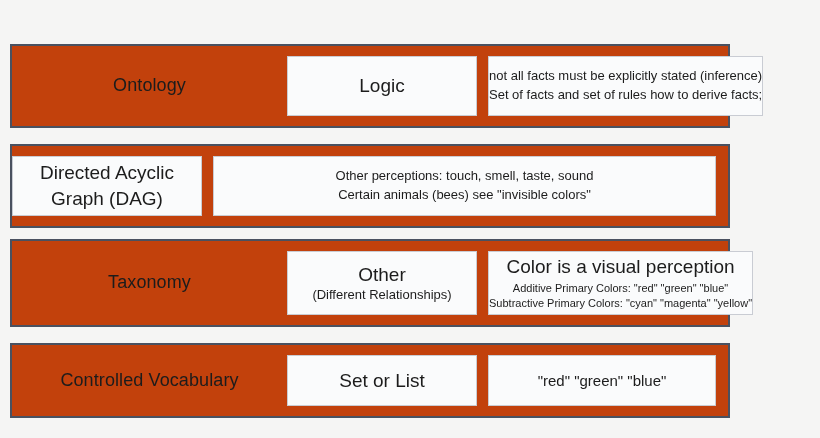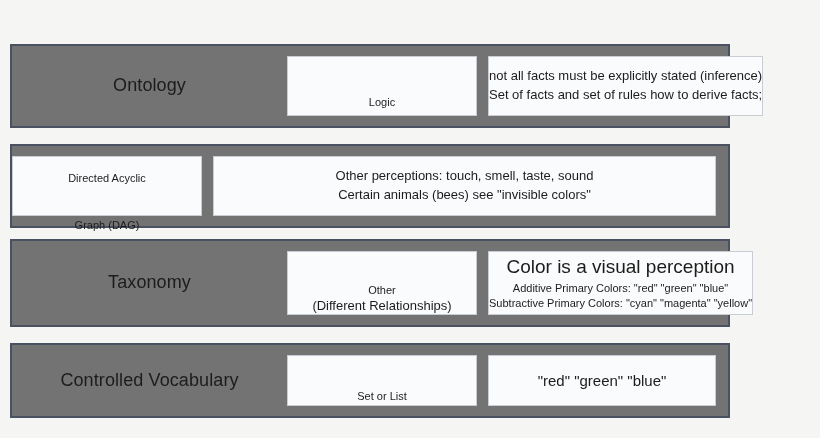--- a/index.html
+++ b/index.html
@@ -19,21 +19,21 @@
     left: 0;
     top: 0;
     width: 820px;
     height: 438px;
   }
   .row {
     position: absolute;
     left: 10px;
     width: 720px;
     box-sizing: border-box;
-    background: #737373;
+    background: #c2410c;
     border: 2px solid #4a5160;
     display: flex;
     align-items: stretch;
   }
   .row-1 { top: 44px;  height: 84px; }
   .row-2 { top: 144px; height: 84px; }
   .row-3 { top: 239px; height: 88px; }
   .row-4 { top: 343px; height: 75px; }
 
   .label-cell {
@@ -75,24 +75,23 @@
     height: 100%;
     box-sizing: border-box;
     display: flex;
     flex-direction: column;
     align-items: center;
     justify-content: center;
     text-align: center;
   }
 
   .mid-main {
-    font-size: 11px;
+    font-size: 19px;
     line-height: 1.35;
     color: #1c1c1c;
-    margin-top: 32px;
   }
   .mid-sub {
     font-size: 13px;
     line-height: 1.3;
     color: #1c1c1c;
   }
 
   .desc-line {
     font-size: 13px;
     line-height: 1.45;

